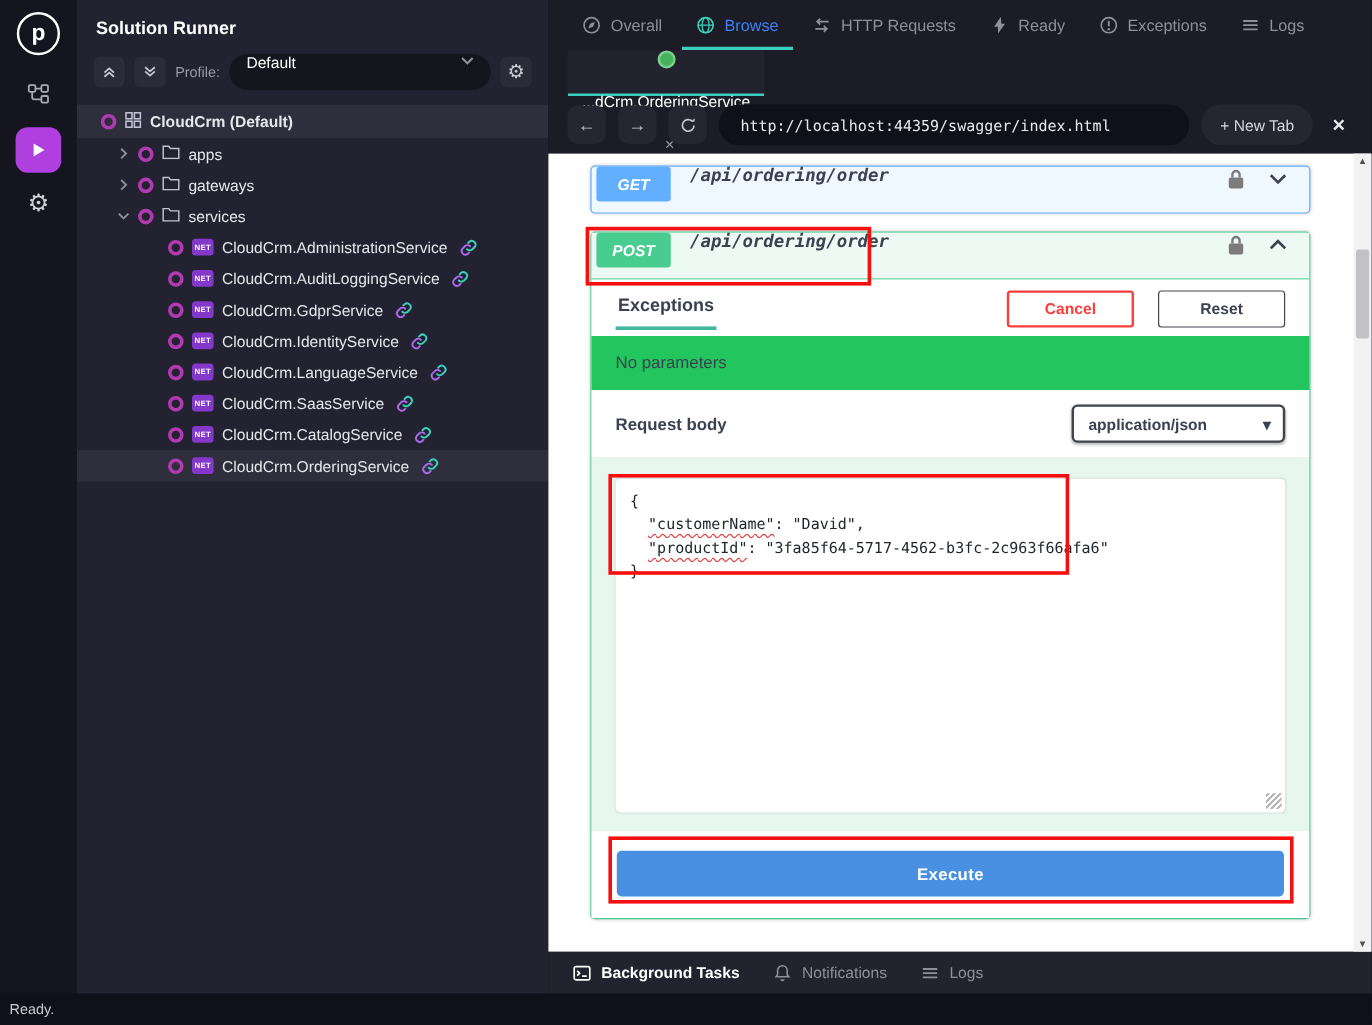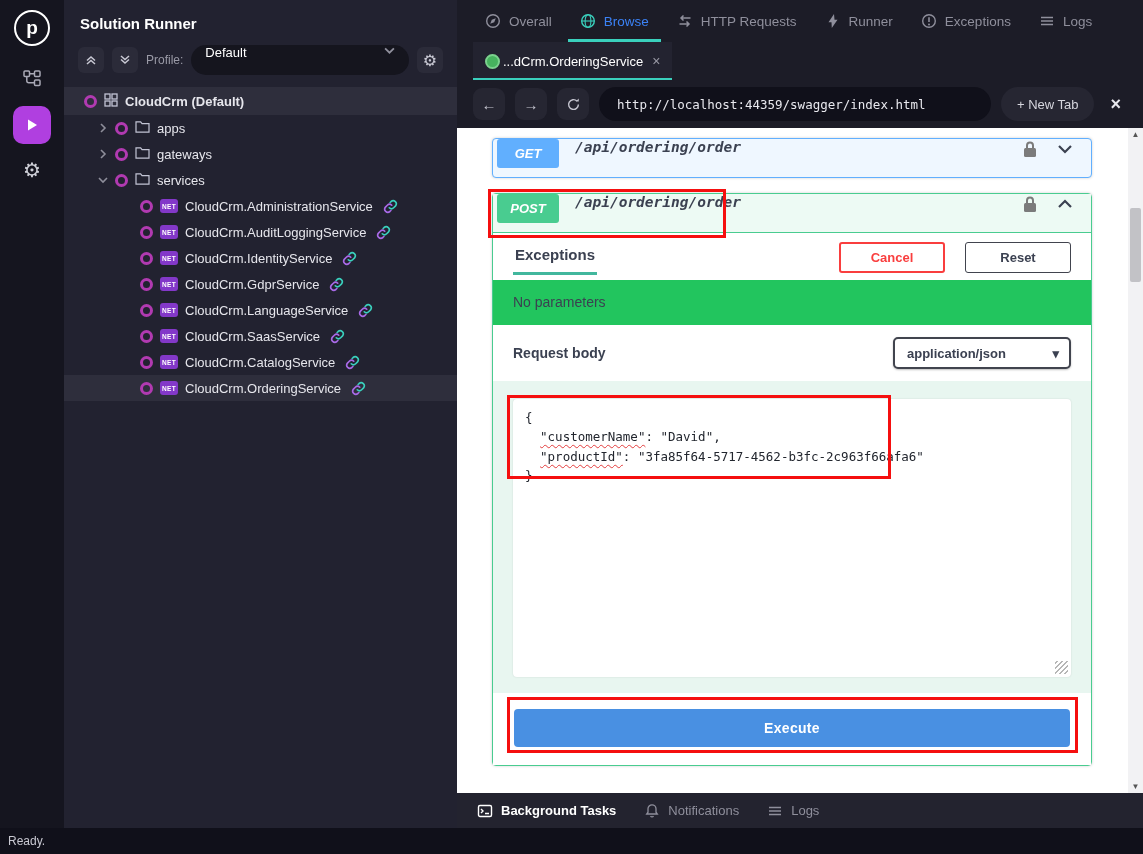--- a/index.html
+++ b/index.html
@@ -42,22 +42,22 @@
 
   
   .right { flex:1; min-width:0; display:flex; flex-direction:column; background:#1c1c27; }
   .tabs-row { height:42px; display:flex; align-items:stretch; padding-left:16px; gap:4px; flex:none; }
   .tab { display:flex; align-items:center; gap:8px; padding:0 12px; color:#8f8f9c; font-size:13.5px; }
   .tab.active { color:#3b82f6; box-shadow:inset 0 -3px 0 #3ad0bd; }
   .tab.active .ticon { color:#3ad0bd; }
   .ticon { display:flex; color:#8f8f9c; }
 
   .btab-row { height:38px; display:flex; padding-left:16px; flex:none; }
-  .btab { display:flex; align-items:center; gap:3px; padding:0 12px; background:#232330;
-          box-shadow:inset 0 -2px 0 #3ad0bd; color:#fff; font-size:13px; }
+  .btab { display:flex; align-items:center; gap:20px; padding:0 12px; background:#232330;
+          box-shadow:inset 0 -2px 0 #3ad0bd; color:#fff; font-size:13px;flex-direction:column; }
   .fav { width:15px; height:15px; border-radius:50%; background:#46b25e; border:2px solid #7bd18d; flex:none; }
   .btab-close { color:#9a9aa6; margin-left:6px; font-size:14px; }
 
   .nav-row { height:48px; display:flex; align-items:center; gap:10px; padding:0 16px; flex:none; }
   .nav-btn { width:32px; height:32px; border-radius:9px; background:#262632; color:#c6c6d0;
              display:flex; align-items:center; justify-content:center; font-size:15px; flex:none; }
   .url { flex:1; height:34px; background:#10101a; border-radius:17px; display:flex; align-items:center;
          padding:0 18px; color:#e8e8ee; font-family:"DejaVu Sans Mono", monospace; font-size:12.5px; }
   .newtab { height:34px; padding:0 16px; background:#262632; border-radius:17px; color:#d6d6de;
             font-size:13px; display:flex; align-items:center; flex:none; }
@@ -309,29 +309,29 @@
           <span class="ring"></span>
           <span class="net">NET</span>
           <span class="lbl">CloudCrm.AuditLoggingService</span>
           <svg class="lnk" width="15" height="15">
               <use href="#i-link"></use>
             </svg>
         </div>
         <div class="trow s">
           <span class="ring"></span>
           <span class="net">NET</span>
+          <span class="lbl">CloudCrm.GdprService</span>
+          <svg class="lnk" width="15" height="15">
+              <use href="#i-link"></use>
+            </svg>
+        </div>
+        <div class="trow s">
+          <span class="ring"></span>
+          <span class="net">NET</span>
           <span class="lbl">CloudCrm.IdentityService</span>
-          <svg class="lnk" width="15" height="15">
-              <use href="#i-link"></use>
-            </svg>
-        </div>
-        <div class="trow s">
-          <span class="ring"></span>
-          <span class="net">NET</span>
-          <span class="lbl">CloudCrm.GdprService</span>
           <svg class="lnk" width="15" height="15">
               <use href="#i-link"></use>
             </svg>
         </div>
         <div class="trow s">
           <span class="ring"></span>
           <span class="net">NET</span>
           <span class="lbl">CloudCrm.LanguageService</span>
           <svg class="lnk" width="15" height="15">
               <use href="#i-link"></use>
@@ -390,21 +390,21 @@
               </svg>
             </span>
           <span>HTTP Requests</span>
         </div>
         <div class="tab">
           <span class="ticon">
               <svg width="16" height="16">
                 <use href="#i-bolt"></use>
               </svg>
             </span>
-          <span>Runner</span>
+          <span>Ready</span>
         </div>
         <div class="tab">
           <span class="ticon">
               <svg width="16" height="16">
                 <use href="#i-excl"></use>
               </svg>
             </span>
           <span>Exceptions</span>
         </div>
         <div class="tab">

